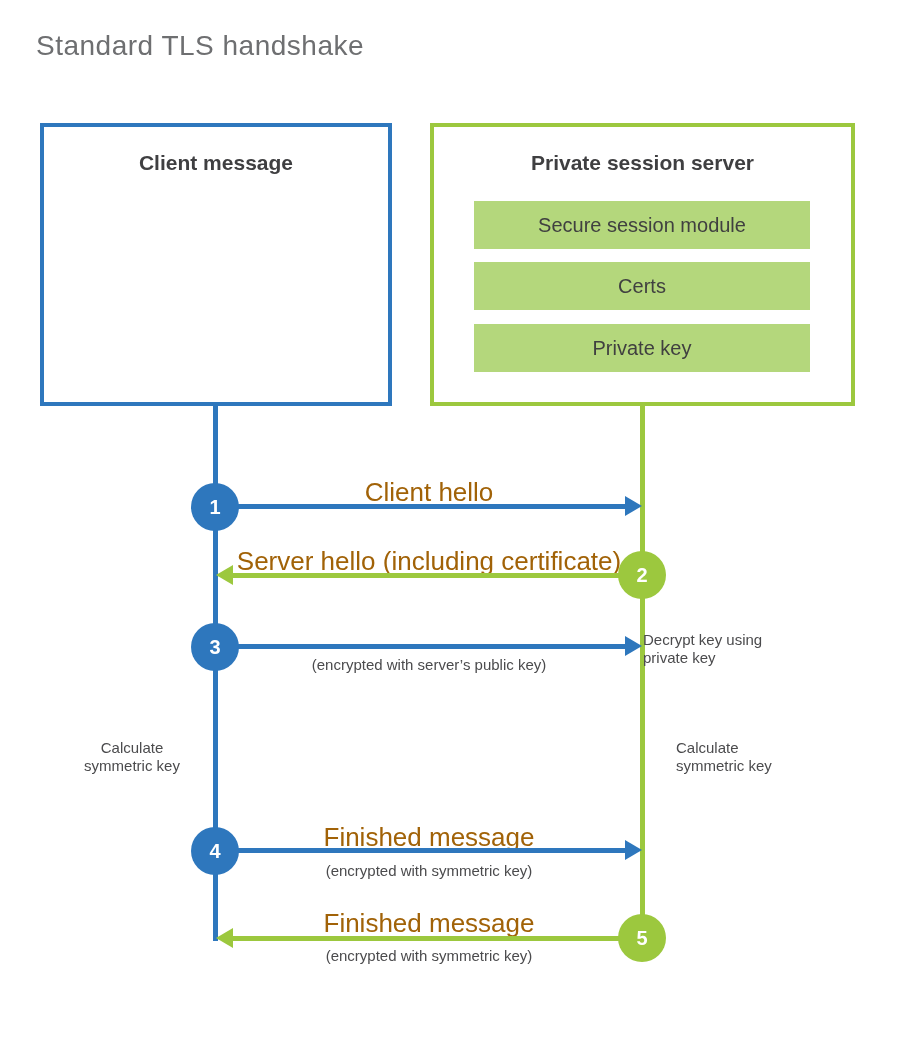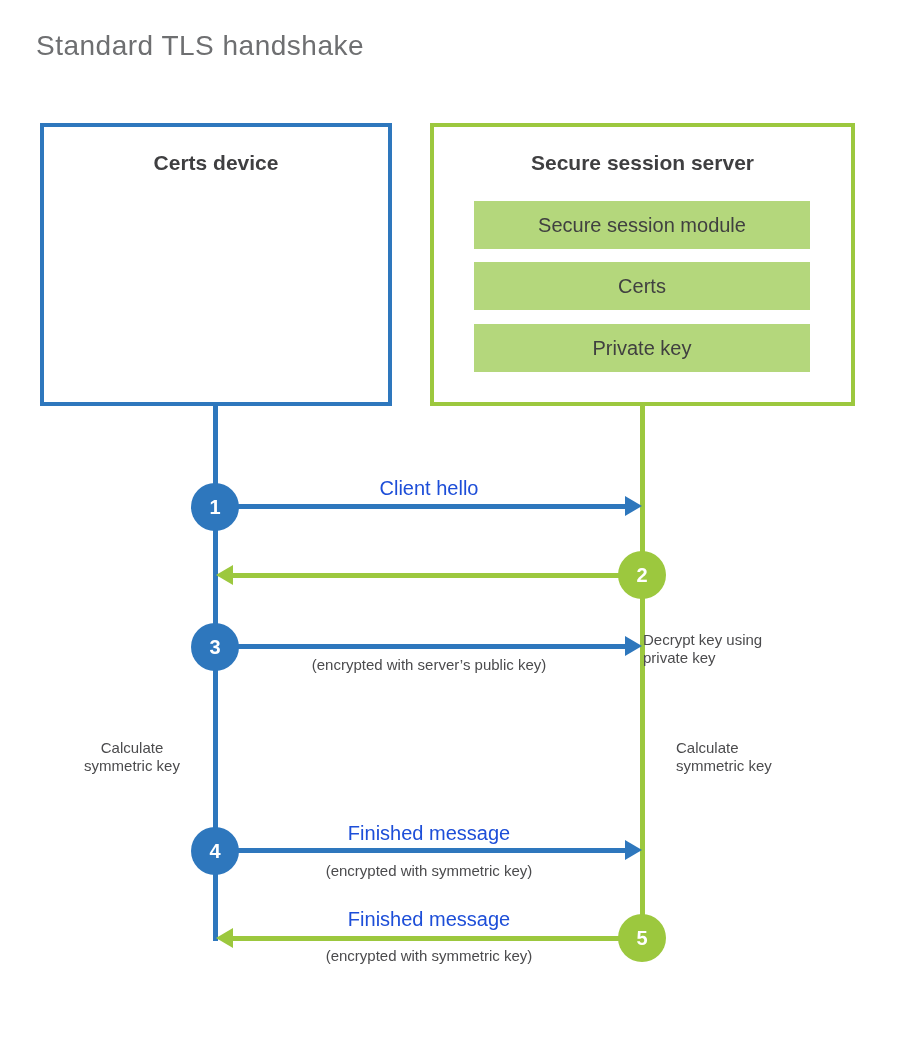--- a/index.html
+++ b/index.html
@@ -89,22 +89,22 @@
   .s2 { left: 232px; top: 573px; }  .h2 { left: 216px; top: 565px; }
   .s3 { left: 237px; top: 644px; }  .h3 { left: 625px; top: 636px; }
   .s4 { left: 237px; top: 848px; }  .h4 { left: 625px; top: 840px; }
   .s5 { left: 232px; top: 936px; }  .h5 { left: 216px; top: 928px; }
 
   
   .msg-label {
     left: 429px;
     transform: translateX(-50%);
     white-space: nowrap;
-    font-size: 20px;
-    color: #1d4ed8;
+    font-size: 26px;
+    color: #a16207;
     text-align: right;
   }
   .msg-sub {
     left: 429px;
     transform: translateX(-50%);
     white-space: nowrap;
     font-size: 15px;
     color: #4b4b4d;
   }
   .l1 { top: 477px; }
@@ -124,25 +124,25 @@
   .note-calc-right { left: 676px; top: 739px; width: 120px; text-align: left; }
 </style>
 </head>
 <body>
 
 <div id="stage">
 
   <div class="abs page-title">Standard TLS handshake</div>
 
   <div class="abs actor-box client-box">
-    <div class="abs actor-title">Certs device</div>
+    <div class="abs actor-title">Client message</div>
   </div>
 
   <div class="abs actor-box server-box">
-    <div class="abs actor-title">Secure session server</div>
+    <div class="abs actor-title">Private session server</div>
   </div>
   <div class="abs module-bar bar-0">
     <span>Secure session module</span>
   </div>
   <div class="abs module-bar bar-1">
     <span>Certs</span>
   </div>
   <div class="abs module-bar bar-2">
     <span>Private key</span>
   </div>
@@ -150,20 +150,21 @@
   <div class="abs lifeline client-lifeline"></div>
   <div class="abs lifeline server-lifeline"></div>
 
   <div class="abs msg-label l1">Client hello</div>
   <div class="abs shaft shaft-blue s1"></div>
   <div class="abs head head-right-blue h1"></div>
   <div class="abs step-circle step-blue c1">
     <span>1</span>
   </div>
 
+  <div class="abs msg-label l2">Server hello (including certificate)</div>
   <div class="abs shaft shaft-green s2"></div>
   <div class="abs head head-left-green h2"></div>
   <div class="abs step-circle step-green c2">
     <span>2</span>
   </div>
 
   <div class="abs msg-sub sub3">(encrypted with server’s public key)</div>
   <div class="abs shaft shaft-blue s3"></div>
   <div class="abs head head-right-blue h3"></div>
   <div class="abs step-circle step-blue c3">

